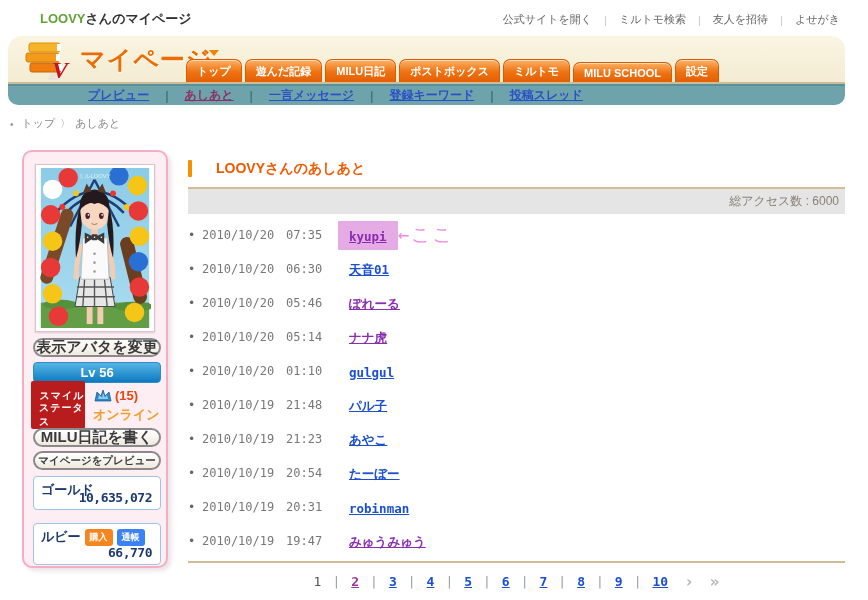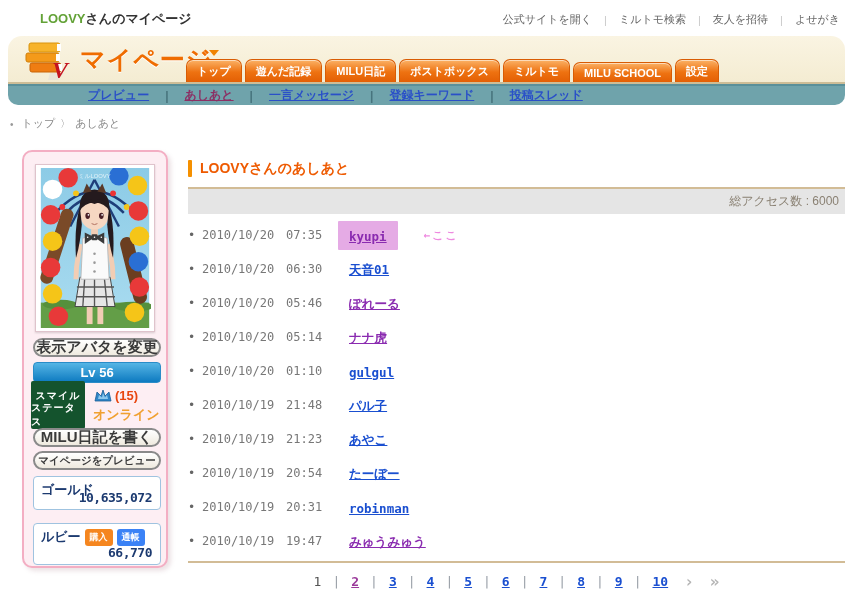--- a/index.html
+++ b/index.html
@@ -57,54 +57,54 @@
                 border:1px solid #dfc3cc;box-shadow:0 1px 2px rgba(0,0,0,.15);padding:3px;}
   .avatar-frame svg{width:100%;height:100%;display:block;}
   .side-btn{position:absolute;left:9px;width:128px;height:19px;background:linear-gradient(#ffffff,#efeadf);
             border:2px solid #8a8a8a;border-radius:10px;font-size:15px;font-weight:bold;color:#3a3a3a;
             display:flex;align-items:center;justify-content:center;cursor:pointer;white-space:nowrap;}
   .btn-change{top:186px;}
   .btn-level{top:210px;height:21px;background:linear-gradient(#56b5e5,#0d7ac0);border:1px solid #2a8cc8;
              border-radius:4px;color:#fff;font-size:13px;cursor:pointer;}
   .stat-row{position:absolute;left:7px;display:flex;align-items:center;height:15px;}
   .row-smile{top:236px;} .row-status{top:255px;}
-  .stat-label{width:54px;height:29px;background:#14532d;color:#fff;font-size:10px;font-weight:bold;
-              display:flex;align-items:center;justify-content:center;border-radius:2px;letter-spacing:1px;}
+  .stat-label{width:54px;height:29px;background:#b91c1c;color:#fff;font-size:10px;font-weight:bold;
+              display:flex;align-items:center;justify-content:center;border-radius:2px;letter-spacing:1px;padding-left:8px;}
   .smile-icon{margin-left:8px;width:19px;height:14px;}
   .smile-count{margin-left:3px;color:var(--c-count);font-size:13px;font-weight:bold;}
   .status-value{margin-left:8px;color:var(--c-status);font-size:13px;font-weight:bold;}
   .btn-diary{top:276px;} .btn-preview{top:299px;font-size:10.5px;}
   .money-box{position:absolute;left:9px;width:128px;background:#fff;border:1px solid #9fc3e0;border-radius:4px;padding:4px 7px;}
   .box-gold{top:324px;height:34px;} .box-ruby{top:371px;height:42px;}
   .money-label-row{display:flex;align-items:center;gap:4px;}
   .money-label{color:var(--c-navy);font-size:13px;font-weight:bold;}
   .money-value{position:absolute;right:8px;bottom:4px;color:var(--c-navy);font-size:13px;font-weight:bold;
                font-family:"DejaVu Sans Mono",monospace;letter-spacing:-0.5px;}
   .badge{font-size:9px;font-weight:bold;color:#fff;padding:2px 5px;border-radius:3px;cursor:pointer;}
   .badge-buy{background:#f5861f;} .badge-book{background:#3b82f6;}
 
   
   .main{position:absolute;left:188px;top:160px;width:657px;}
-  .main-title-row{display:flex;align-items:flex-start;height:18px;}
+  .main-title-row{display:flex;align-items:flex-start;height:18px;gap:16px;}
   .title-bar{width:4px;height:17px;background:#f59000;margin-right:8px;border-radius:1px;}
   .main-title{font-size:14px;font-weight:bold;color:#ee5a00;}
   .divider{height:2px;background:#d2bc96;margin-top:9px;}
   .access-band{height:25px;background:#e5e5e5;display:flex;align-items:center;justify-content:flex-end;
                padding-right:6px;font-size:12px;color:#8a8173;}
   .visitors{margin-top:4px;list-style:none;}
   .visitor-row{height:34px;display:flex;align-items:center;font-family:"DejaVu Sans Mono","Liberation Sans",monospace;}
   .bullet-icon{width:14px;color:#666;font-size:12px;}
   .bullet-icon::before{content:"•";}
   .v-date{width:84px;font-size:12px;color:#777;}
   .v-time{width:52px;font-size:12px;color:#777;}
   .namewrap{padding:5px 11px;border-radius:1px;}
   .namewrap.hl{background:var(--c-highlight);}
   .v-name{font-size:12.5px;font-weight:bold;text-decoration:underline;cursor:pointer;}
   .v-name.new{color:var(--c-link);} .v-name.visited{color:var(--c-visited);}
-  .v-note{margin-left:26px;color:var(--c-note);font-size:11px;font-weight:bold;letter-spacing:2px;}
+  .v-note{color:var(--c-note);font-size:19px;font-weight:normal;letter-spacing:2px;}
   .divider-bottom{height:2px;background:#d2bc96;margin-top:3px;}
   .pagination{margin-top:9px;display:flex;justify-content:center;list-style:none;
               font-family:"DejaVu Sans Mono",monospace;font-size:13px;align-items:center;}
   .pagination li{display:flex;align-items:center;}
   .pagination li + li::before{content:"|";color:#9aa0a8;margin:0 11px;font-weight:normal;}
   .pagination li + li.arrow::before{content:"";margin:0 8px;}
   .pag-txt{cursor:default;}
   .pagination .current .pag-txt{color:#555;}
   .pagination .link .pag-txt{color:var(--c-link);font-weight:bold;text-decoration:underline;cursor:pointer;}
   .pagination .visited .pag-txt{color:#9b3a9b;font-weight:bold;text-decoration:underline;cursor:pointer;}

